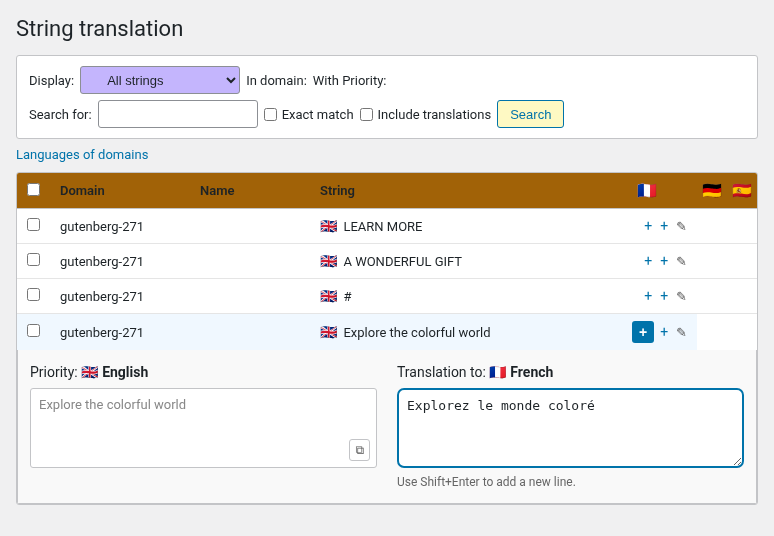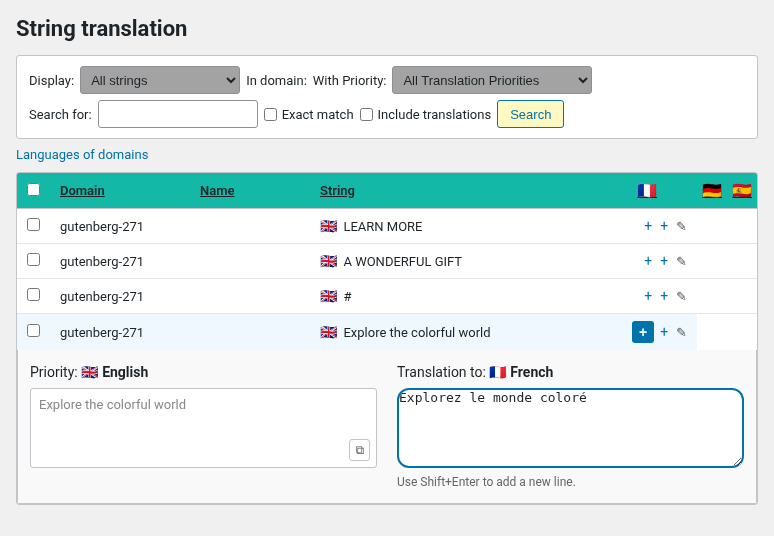--- a/index.html
+++ b/index.html
@@ -10,21 +10,21 @@
       color: #1d2327;
     }
     .page-wrap {
       width: 774px;
       min-height: 536px;
       background: #f0f0f1;
       padding: 16px;
     }
     .page-title {
       font-size: 22px;
-      font-weight: 700;
+      font-weight: 400;
       margin-bottom: 14px;
       color: #1d2327;
     }
     .toolbar {
       background: #fff;
       border: 1px solid #c3c4c7;
       border-radius: 3px;
       padding: 10px 12px;
       margin-bottom: 0;
     }
@@ -34,23 +34,23 @@
       gap: 6px;
       margin-bottom: 6px;
       flex-wrap: wrap;
     }
     .toolbar-row:last-child { margin-bottom: 0; }
     .label-text { font-size: 13px; color: #1d2327; white-space: nowrap; }
     select.dropdown {
       height: 28px;
       border: 1px solid #8c8f94;
       border-radius: 3px;
-      padding: 0 6px;
-      font-size: 13px;
-      background: #a3a3a3;
+      padding: 0 22px;
+      font-size: 13px;
+      background: #c4b5fd;
       color: #1d2327;
       cursor: pointer;
     }
     select.dropdown-wide { width: 160px; }
     select.dropdown-domain { width: 180px; }
     select.dropdown-priority { width: 200px; }
     input.search-input {
       height: 28px;
       border: 1px solid #8c8f94;
       border-radius: 3px;
@@ -95,23 +95,22 @@
       border-collapse: collapse;
     }
     thead tr {
       border-bottom: 1px solid #c3c4c7;
     }
     thead th {
       padding: 8px 10px;
       text-align: left;
       font-weight: 600;
       font-size: 13px;
-      background: #14b8a6;
+      background: #a16207;
       white-space: nowrap;
-      text-decoration: underline;
     }
     thead th.flag-col {
       text-align: center;
       width: 30px;
       padding: 8px 4px;
       font-size: 16px;
     }
     tbody tr {
       border-bottom: 1px solid #e5e5e5;
     }
@@ -198,21 +197,22 @@
       border-radius: 3px;
       padding: 3px 5px;
       cursor: pointer;
       font-size: 12px;
       color: #555;
     }
     .trans-textarea {
       width: 100%;
       min-height: 80px;
       border: 2px solid #0073aa;
-      border-radius: 12px;
+      border-radius: 7px;
+      padding: 8px;
       font-size: 13px;
       color: #1d2327;
       background: #fff;
       resize: vertical;
       outline: none;
     }
     .trans-hint {
       font-size: 12px;
       color: #666;
       margin-top: 4px;
@@ -235,26 +235,20 @@
       <select class="dropdown dropdown-wide">
         <option>All strings</option>
         <option>Untranslated</option>
         <option>Translated</option>
         <option>Fuzzy</option>
       </select>
 
       <span class="label-text">In domain:</span>
 
       <span class="label-text">With Priority:</span>
-      <select class="dropdown dropdown-priority">
-        <option>All Translation Priorities</option>
-        <option>High</option>
-        <option>Medium</option>
-        <option>Low</option>
-      </select>
     </div>
 
     <div class="toolbar-row">
       <span class="label-text">Search for:</span>
       <input type="text" class="search-input" style="">
 
       <label class="checkbox-label">
         <input type="checkbox" style="">
         <span>Exact match</span>
       </label>

